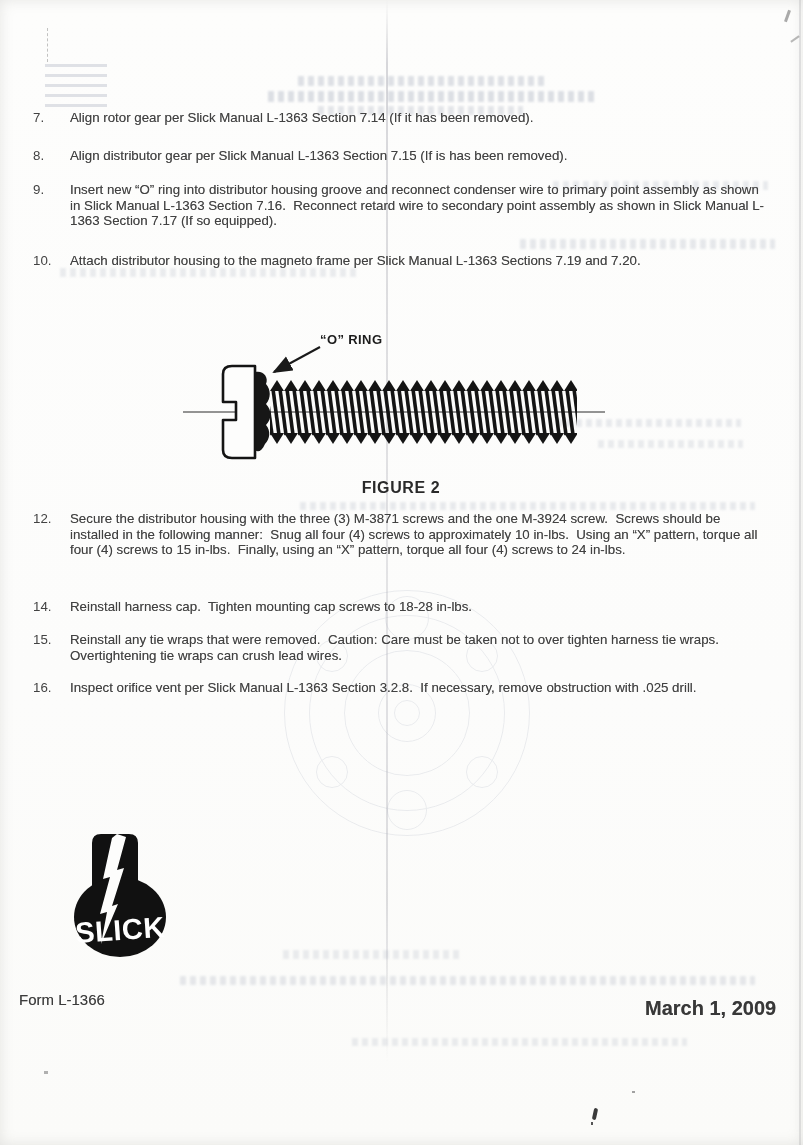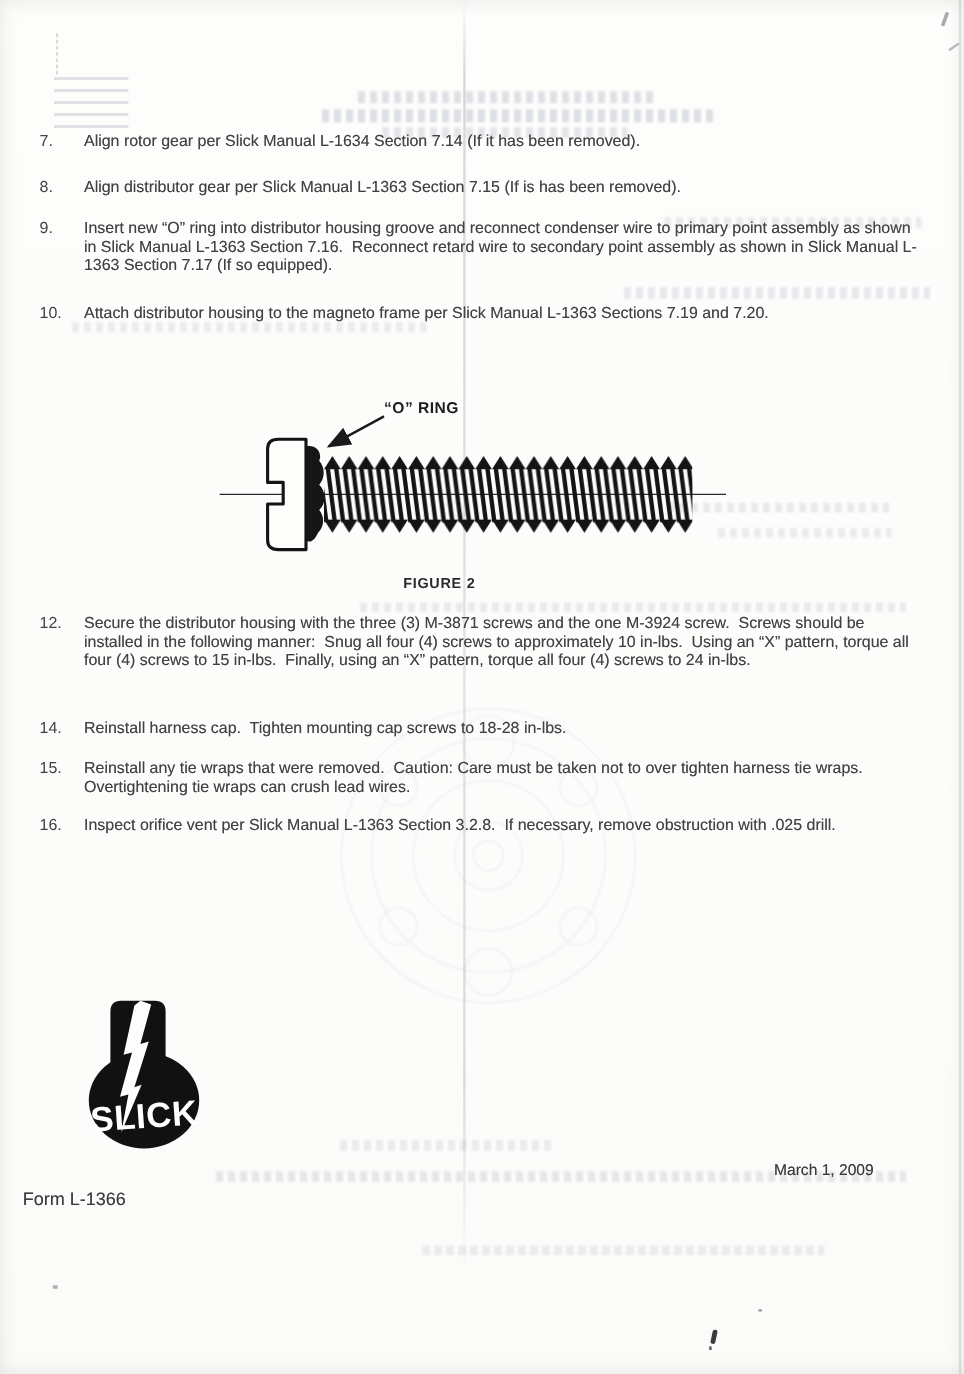--- a/index.html
+++ b/index.html
@@ -24,31 +24,31 @@
              text-shadow:0 0 0.45px rgba(70,70,70,0.55);}
   .mb-a1{margin-bottom:22px}.mb-a2{margin-bottom:19px}.mb-a3{margin-bottom:24px}
   .mb-a4{margin-bottom:28px}
   .mb-b1{margin-bottom:41px}.mb-b2{margin-bottom:21px}.mb-b3{margin-bottom:18px}
   .mb-b4{margin-bottom:17px}
   
   .figure-wrap{position:absolute;left:150px;top:326px;width:470px;height:178px;}
   .figure-svg{position:absolute;left:0;top:0;}
   .oring-label{position:absolute;left:170px;top:6px;font-size:13px;font-weight:bold;
                letter-spacing:.4px;color:#1c1c1c;}
-  .figure-caption{position:absolute;left:186px;top:153px;width:130px;text-align:left;
-                  font-size:12px;font-weight:bold;letter-spacing:.6px;color:#2a2a2a;}
+  .figure-caption{position:absolute;left:186px;top:153px;width:130px;text-align:center;
+                  font-size:16px;font-weight:bold;letter-spacing:.6px;color:#2a2a2a;}
   
   .logo{position:absolute;left:66px;top:830px;width:110px;height:132px;}
   .company{position:absolute;left:181px;top:858px;color:#2e2e2e;font-weight:bold;
            font-size:15.2px;line-height:19px;letter-spacing:.4px;
            text-shadow:0 0 0.4px rgba(50,50,50,0.5);}
   
   .footer-form{position:absolute;left:19px;top:991px;font-size:15px;color:#3c3c3c;
                text-shadow:0 0 0.4px rgba(60,60,60,0.5);}
-  .footer-date{position:absolute;left:645px;top:967px;font-size:13px;font-weight:400;
+  .footer-date{position:absolute;left:645px;top:997px;font-size:20px;font-weight:700;
                color:#383838;text-shadow:0 0 0.4px rgba(60,60,60,0.5);}
   
   .art{position:absolute;pointer-events:none;}
   .crease{left:386px;top:0;width:2px;height:1062px;
     background:linear-gradient(180deg,rgba(135,135,145,0) 0%,rgba(130,130,142,0.30) 6%,
       rgba(130,130,142,0.20) 55%,rgba(130,130,142,0.26) 85%,rgba(130,130,142,0) 100%);
     filter:blur(0.4px);}
   .right-edge{left:799px;top:0;width:2px;height:1145px;background:rgba(120,120,130,0.18);}
   .gbar{background:repeating-linear-gradient(90deg,#99a1b3 0 6px,transparent 6px 10px);
         filter:blur(1px);}
@@ -98,21 +98,21 @@
   <div class="art speck" style="left:786px;top:10px;width:3px;height:12px;transform:rotate(20deg);opacity:.55"></div>
   <div class="art speck" style="left:790px;top:38px;width:10px;height:2px;transform:rotate(-35deg);opacity:.45"></div>
   <div class="art speck" style="left:593px;top:1108px;width:4px;height:12px;border-radius:2px;transform:rotate(12deg);background:#3a3a3a;"></div>
   <div class="art speck" style="left:591px;top:1122px;width:2px;height:3px;background:#555;"></div>
   <div class="art speck" style="left:632px;top:1091px;width:3px;height:2px;opacity:.6"></div>
   <div class="art speck" style="left:44px;top:1071px;width:4px;height:3px;opacity:.5"></div>
 
   <div id="steps-a" class="steps">
     <div class="step mb-a1">
       <div class="step-num">7.</div>
-      <div class="step-text">Align rotor gear per Slick Manual L-1634 Section 7.14 (If it has been removed).</div>
+      <div class="step-text">Align rotor gear per Slick Manual L-1363 Section 7.14 (If it has been removed).</div>
     </div>
     <div class="step mb-a2">
       <div class="step-num">8.</div>
       <div class="step-text">Align distributor gear per Slick Manual L-1363 Section 7.15 (If is has been removed).</div>
     </div>
     <div class="step mb-a3">
       <div class="step-num">9.</div>
       <div class="step-text">Insert new “O” ring into distributor housing groove and reconnect condenser wire to primary point assembly as shown in Slick Manual L-1363 Section 7.16.  Reconnect retard wire to secondary point assembly as shown in Slick Manual L-1363 Section 7.17 (If so equipped).</div>
     </div>
     <div class="step mb-a4">

